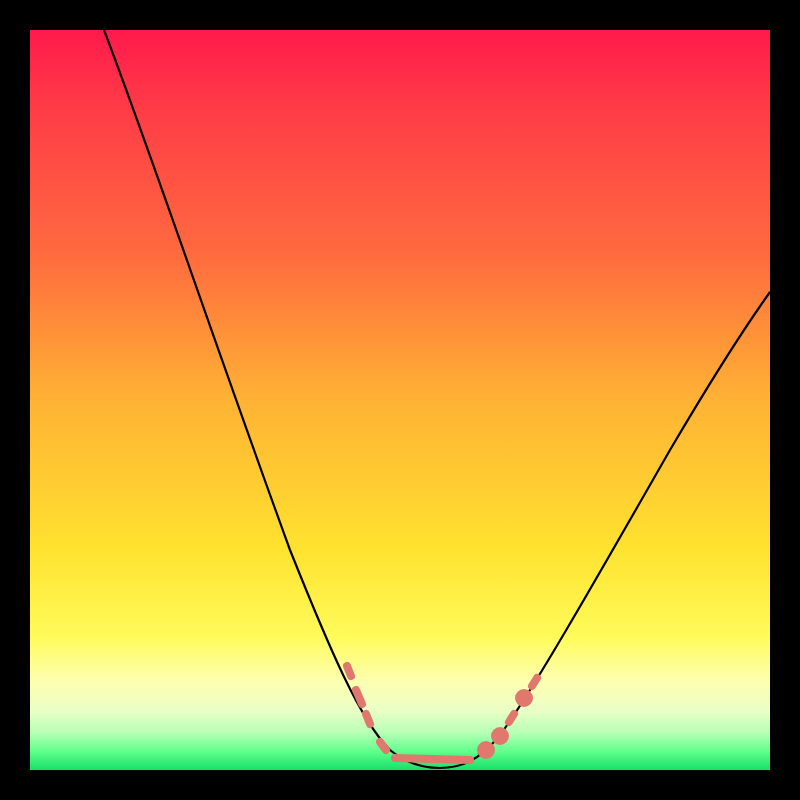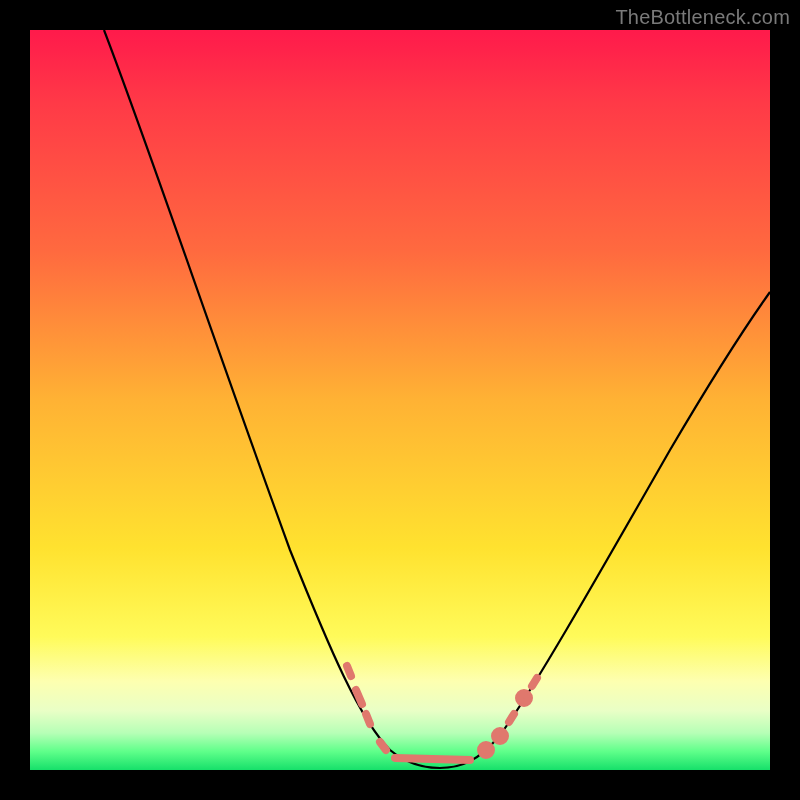--- a/index.html
+++ b/index.html
@@ -54,21 +54,20 @@
     color: #7a7a7a;
     font-size: 20px;
     font-weight: 500;
     letter-spacing: 0.2px;
   }
 </style>
 </head>
 <body>
 
 <div class="frame">
-  <div class="watermark">TheBottleneck.com</div>
 
   <div class="plot-area">
     <svg class="curve-svg" viewBox="0 0 740 740" preserveAspectRatio="none">
 
       <path fill="none" stroke="#000" stroke-width="2.2" d="M 74 0
                C 120 120, 180 300, 260 520
                C 300 620, 330 690, 360 720
                C 378 735, 395 738, 410 738
                C 430 738, 448 732, 470 705
                C 500 665, 560 560, 640 420

